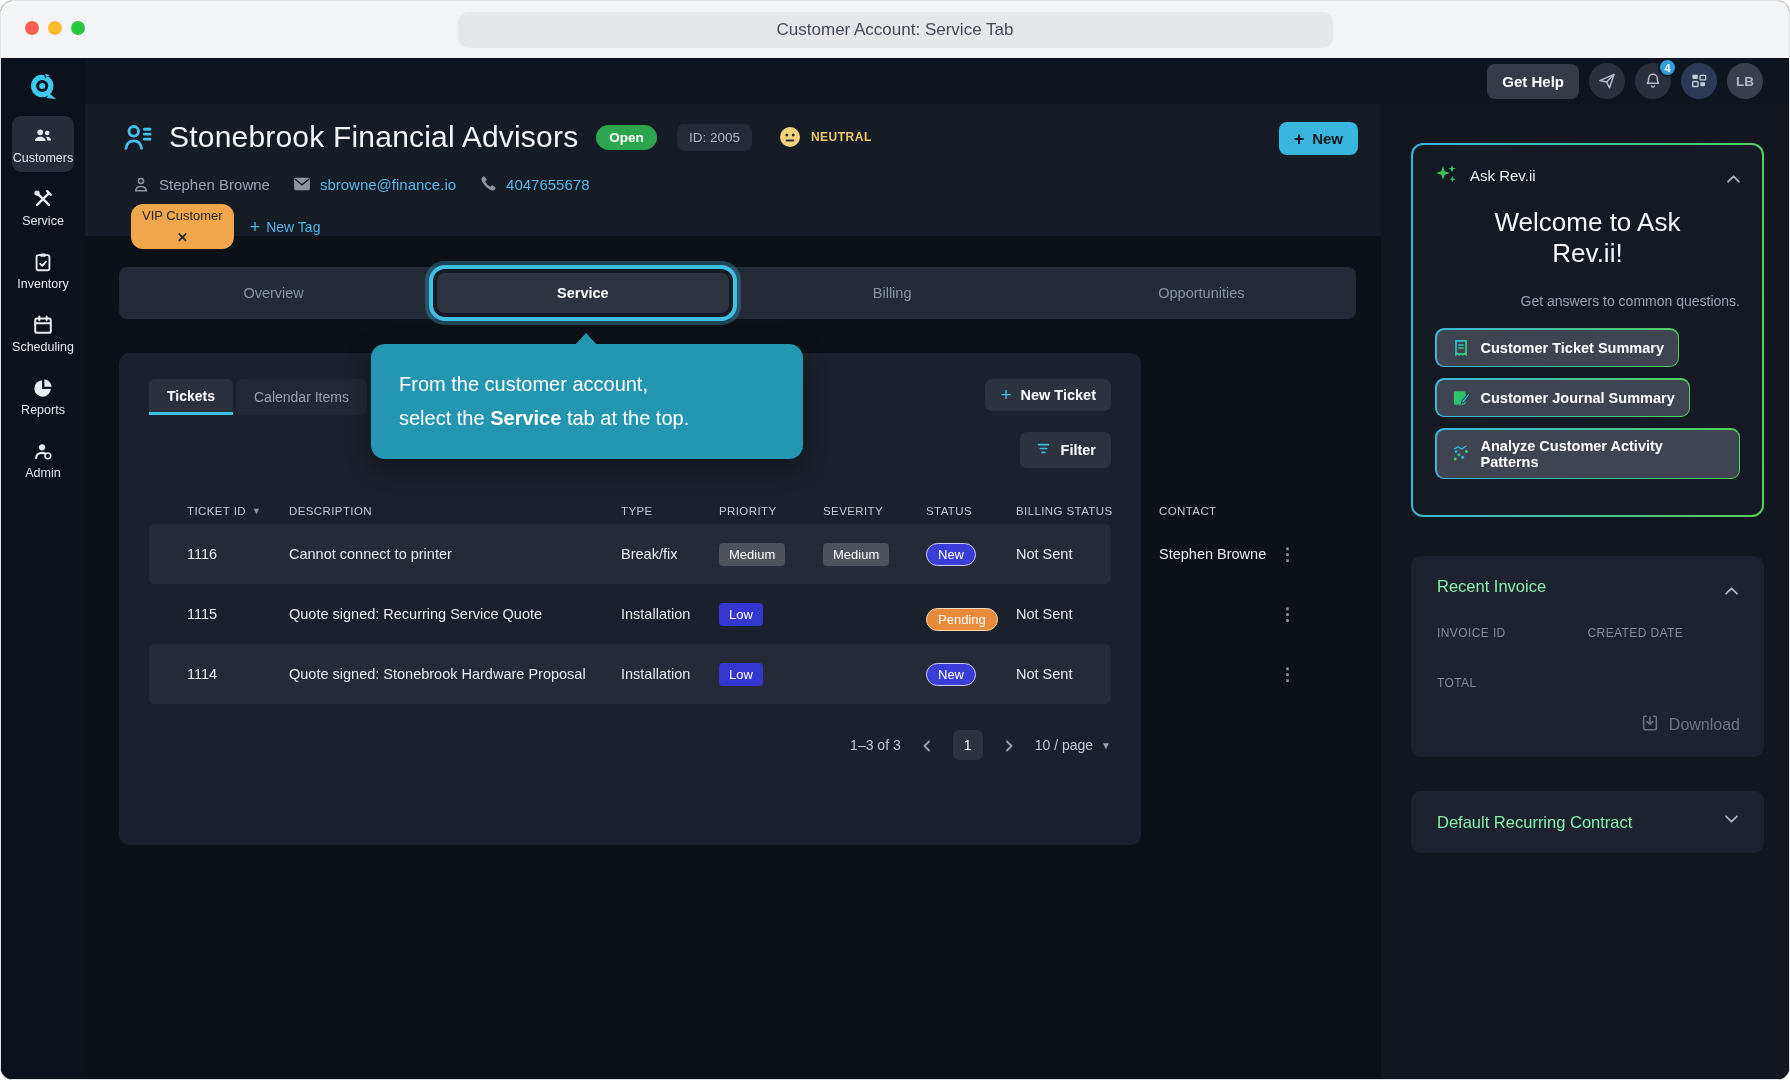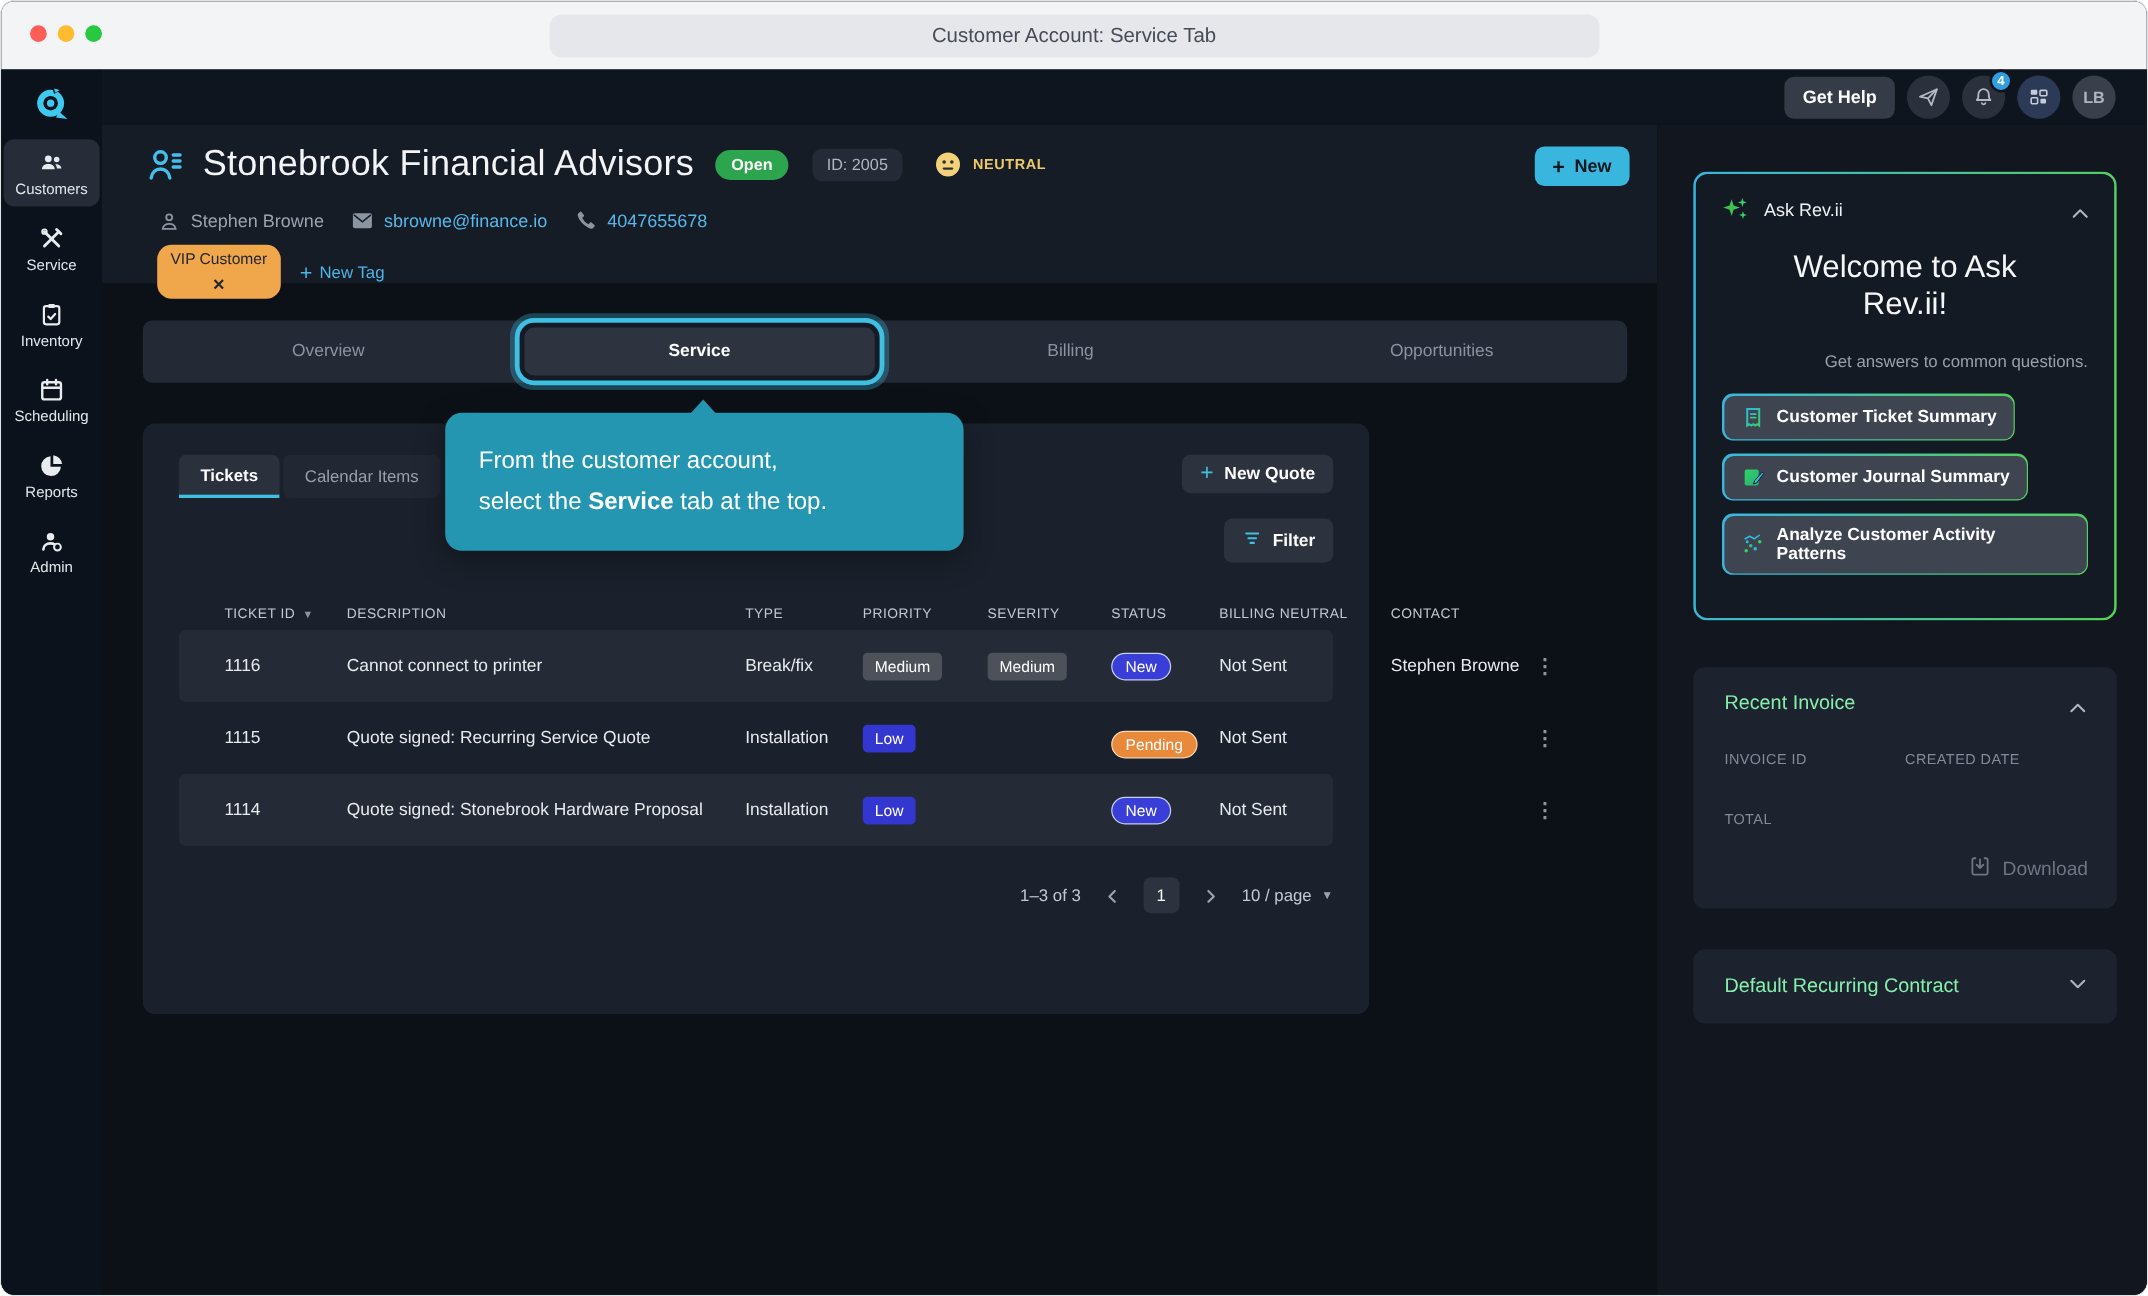--- a/index.html
+++ b/index.html
@@ -14,21 +14,21 @@
   .dot { width:14px; height:14px; border-radius:50%; }
   .dot.red{ background:#ff5d55; } .dot.yellow{ background:#febc2e; } .dot.green{ background:#28c841; }
   .title-pill { margin:0 auto; width:875px; height:36px; background:#e6e7ea; border-radius:10px;
                 display:flex; align-items:center; justify-content:center; color:#454b57; font-size:17px; }
 
   
   .app { position:relative; height:1023px; background:#0f151e; }
   .sidebar { position:absolute; left:0; top:0; bottom:0; width:84px; background:#0c121b; z-index:6; }
   .logo-box { height:48px; display:flex; align-items:center; justify-content:center; padding-top:8px; }
   .nav { display:flex; flex-direction:column; gap:7px; margin-top:10px; }
-  .nav-item { width:80px; margin:0 auto; border-radius:9px; padding:9px 0 7px; display:flex;
+  .nav-item { width:62px; margin:0 auto; border-radius:9px; padding:9px 0 7px; display:flex;
               flex-direction:column; align-items:center; gap:4px; color:#dfe3e9; cursor:pointer; }
   .nav-item.active { background:#262d38; }
   .nav-icon { width:22px; height:22px; color:#e8ebef; }
   .nav-icon svg { width:22px; height:22px; display:block; }
   .nav-label { font-size:12.5px; color:#e3e7ec; }
 
   .topbar { position:absolute; left:84px; right:0; top:0; height:46px; display:flex; align-items:center;
             justify-content:flex-end; gap:10px; padding-right:26px; background:#0f151e; z-index:5; }
   .gethelp { background:#353c48; color:#fff; font-weight:700; font-size:15px; padding:9px 15px;
              border-radius:8px; cursor:pointer; }
@@ -352,21 +352,21 @@
         </div>
 
       <div class="tcard">
         <div class="tcard-row1">
           <div class="vtabs">
               <div class="vtab active">Tickets</div>
               <div class="vtab">Calendar Items</div>
             </div>
           <div class="dark-btn">
             <span class="plus">+</span>
-            <span>New Quote</span>
+            <span>New Ticket</span>
           </div>
         </div>
         <div class="filter-row">
           <div class="dark-btn">
             <span class="filter-icon">
               <svg viewBox="0 0 24 24" fill="none">
                 <path d="M5 6.5h14M7.5 12h9M10 17.5h4" stroke="#3fc0e2" stroke-width="2.4" stroke-linecap="round"></path>
               </svg>
             </span>
             <span>Filter</span>
@@ -376,21 +376,21 @@
         <div class="thead">
             <div class="cell id">
               <span>TICKET ID</span>
               <span class="sort-caret">▼</span>
             </div>
             <div class="cell"><span>DESCRIPTION</span></div>
             <div class="cell"><span>TYPE</span></div>
             <div class="cell"><span>PRIORITY</span></div>
             <div class="cell"><span>SEVERITY</span></div>
             <div class="cell"><span>STATUS</span></div>
-            <div class="cell"><span>BILLING NEUTRAL</span></div>
+            <div class="cell"><span>BILLING STATUS</span></div>
             <div class="cell"><span>CONTACT</span></div>
             <div class="cell"></div>
           </div>
         <div id="tbody">
             <div class="trow alt">
               <div class="cell id">1116</div>
               <div class="cell desc">Cannot connect to printer</div>
               <div class="cell type">Break/fix</div>
               <div class="cell"><span class="badge gray">Medium</span></div>
               <div class="cell"><span class="badge gray">Medium</span></div>

